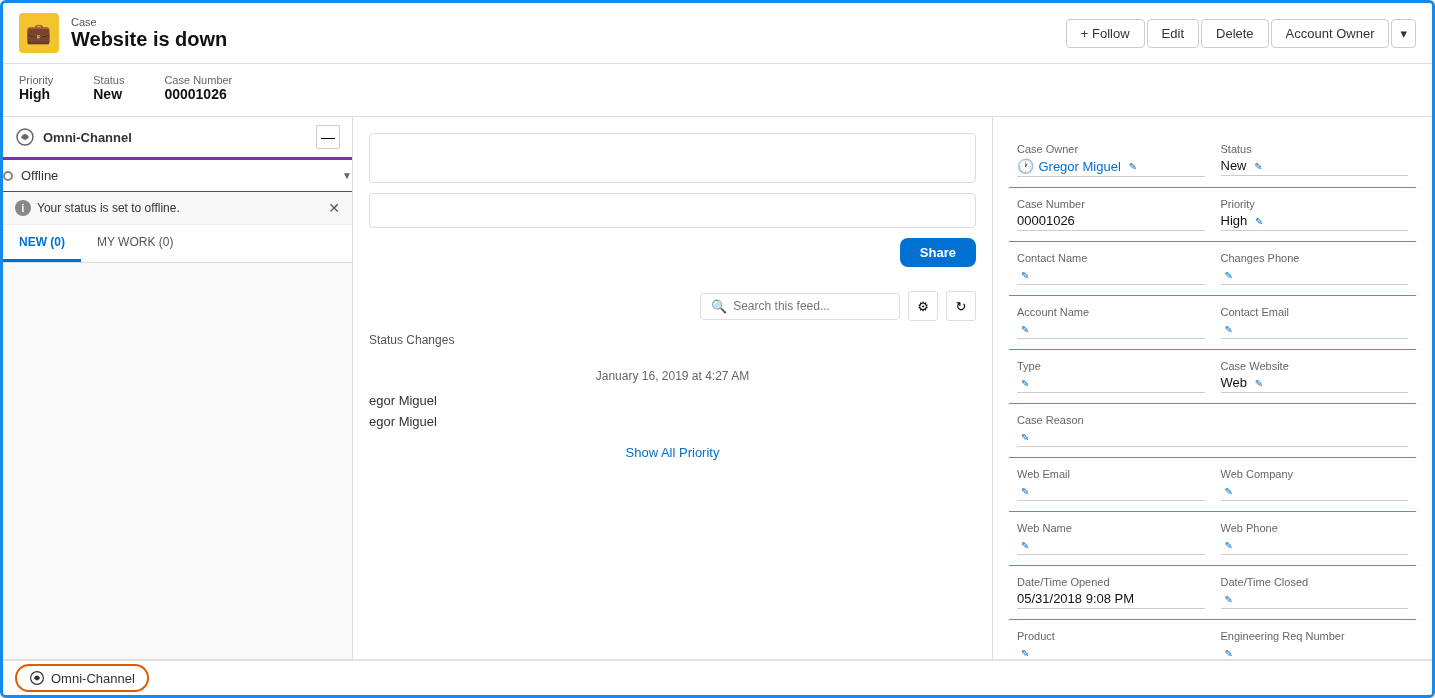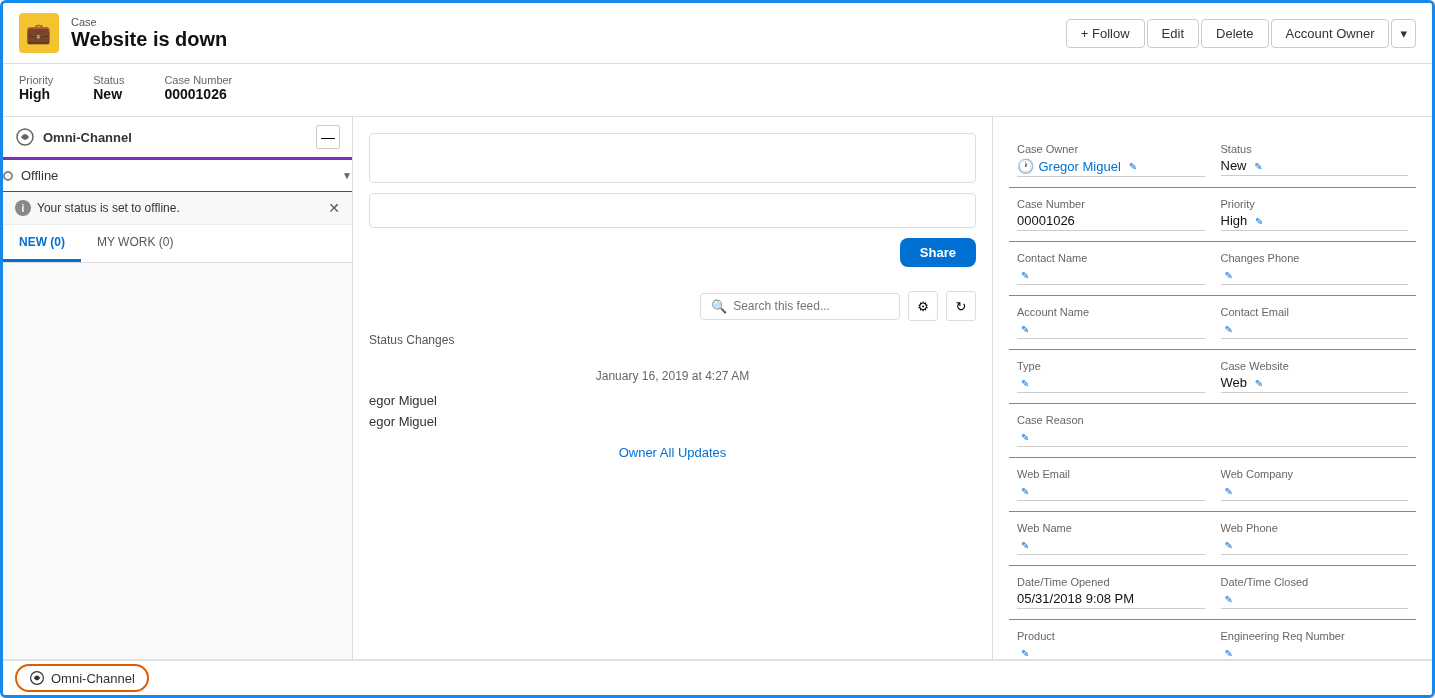--- a/index.html
+++ b/index.html
@@ -455,21 +455,21 @@
 
       <div class="feed-section-title">
         <span>Status Changes</span>
       </div>
 
       <div class="feed-timestamp">January 16, 2019 at 4:27 AM</div>
 
       <div class="feed-entry">egor Miguel</div>
       <div class="feed-entry">egor Miguel</div>
 
-      <div class="show-all-link">Owner All Updates</div>
+      <div class="show-all-link">Show All Priority</div>
     </div>
 
     <div class="right-panel">
       <div class="details-grid">
 
         <div class="detail-cell">
           <div class="detail-label">Case Owner</div>
           <div class="detail-value link-value editable">
             <span style="font-size:14px;">🕐</span>
             <span>Gregor Miguel</span>

